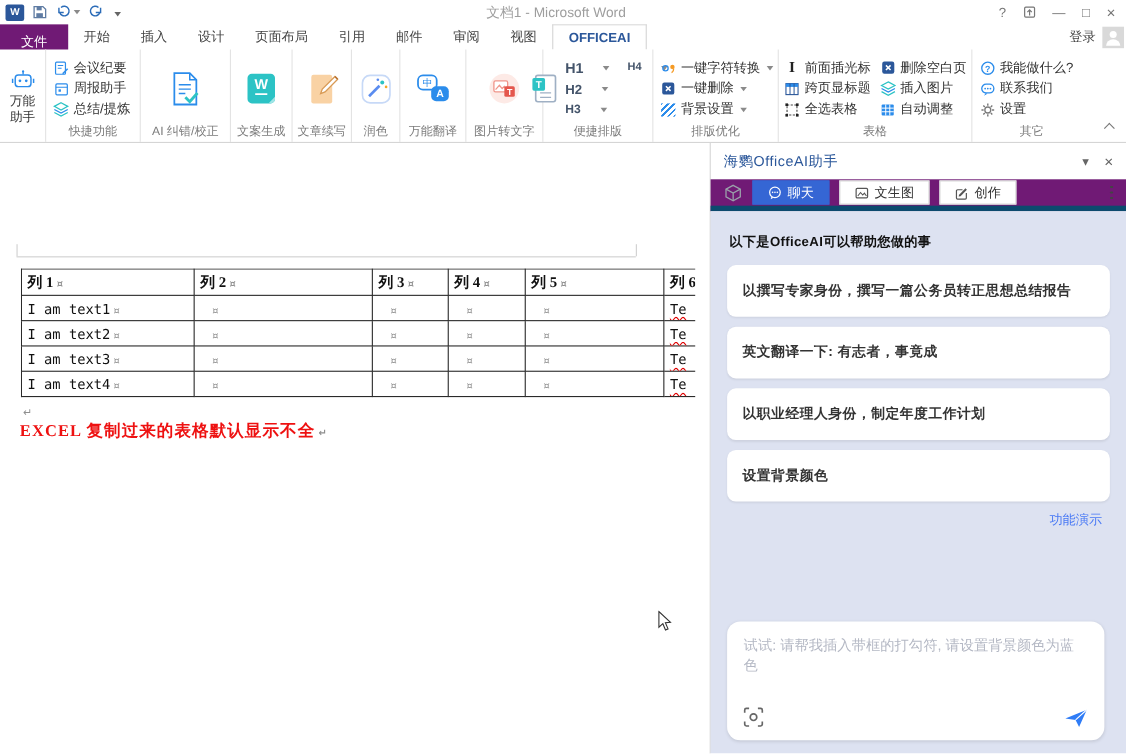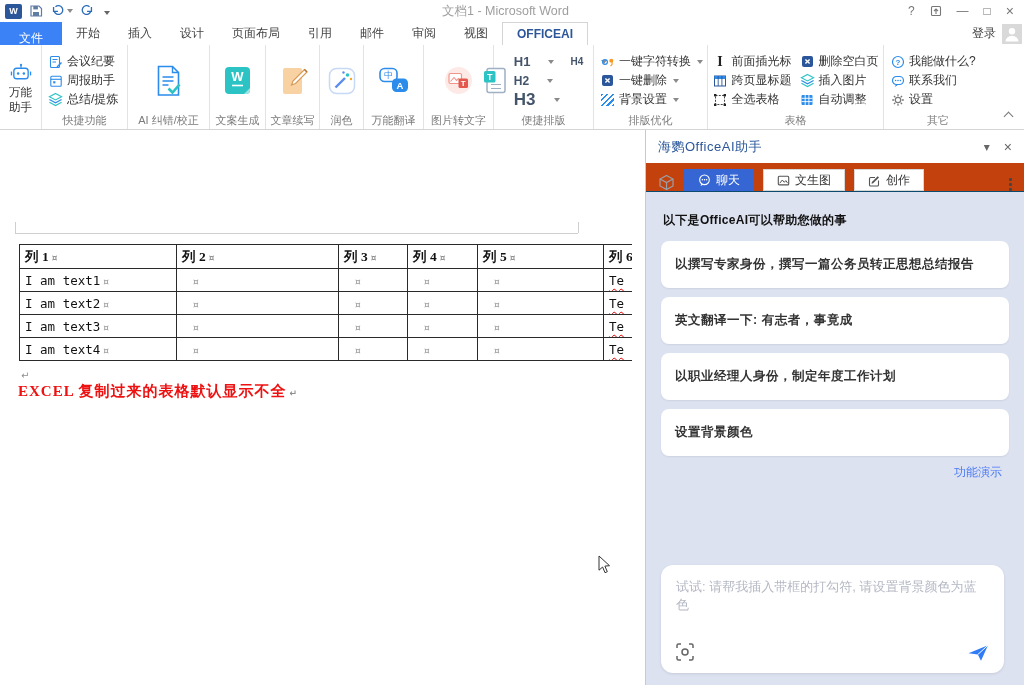--- a/index.html
+++ b/index.html
@@ -9,21 +9,21 @@
 
 .titlebar{height:22px;display:flex;align-items:center;background:#fff;position:relative}
 .qat{display:flex;align-items:center;gap:7px;padding-left:5px;z-index:2}
 .wlogo{width:17px;height:15px;background:#2b579a;border-radius:2px;color:#fff;font-weight:bold;font-size:9px;display:flex;align-items:center;justify-content:center}
 .title{position:absolute;left:0;right:13px;text-align:center;color:#9e9e9e;font-size:12.5px}
 .winctl{margin-left:auto;display:flex;align-items:center;gap:15px;padding-right:10px;color:#767676;z-index:2;font-size:12px}
 .winctl span{cursor:default}
 .crt{display:inline-block;width:0;height:0;border-left:3px solid transparent;border-right:3px solid transparent;border-top:4px solid #8a8a8a;margin-left:2px}
 
 .tabrow{height:23px;display:flex;align-items:stretch;background:#fff}
-.filetab{background:#3b82f6;color:#fff;padding:16px 19px;display:flex;align-items:center;font-size:12px}
+.filetab{background:#701a75;color:#fff;padding:16px 19px;display:flex;align-items:center;font-size:12px}
 .rtab{padding:0 14px;display:flex;align-items:center;color:#444}
 .rtab.active{color:#2b579a;background:#fff;border:1px solid #d5d5d5;border-bottom:none;font-weight:bold}
 .loginarea{margin-left:auto;display:flex;align-items:center;gap:6px;padding-right:2px;color:#444}
 
 .ribbon{height:85px;border-bottom:1px solid #d5d5d5;display:flex;background:#fff;position:relative}
 .grp{border-right:1px solid #e3e3e3;display:flex;flex-direction:column;padding:3px 2px 0;flex:none}
 .gbody{flex:1;display:flex;align-items:center;justify-content:center;gap:4px}
 .gcol{flex:1;display:flex;flex-direction:column;justify-content:center}
 .glabel{height:16px;font-size:11px;color:#7b7b7b;text-align:center;line-height:14px;white-space:nowrap;overflow:hidden}
 .mini{display:flex;align-items:center;gap:4px;height:19px;padding:0 4px;font-size:12px;color:#333;white-space:nowrap;cursor:default}
@@ -46,21 +46,21 @@
 .cm{font-size:9px;color:#8f8f8f;margin-left:3px;font-family:"DejaVu Sans",sans-serif}
 .sp{text-decoration:underline;text-decoration-style:wavy;text-decoration-color:#e00000;text-decoration-thickness:1px;text-underline-offset:3px}
 .pmark{position:absolute;left:21px;top:240px;font-size:10px;color:#8f8f8f}
 .note{position:absolute;left:18px;top:252px;color:#ee1111;font-size:15px;font-weight:bold;font-family:"Liberation Serif","DejaVu Serif",serif;letter-spacing:1px;white-space:nowrap}
 .cursor{position:absolute;left:598px;top:425px}
 
 .panel{flex:1;border-left:1px solid #c9c9c9;display:flex;flex-direction:column;background:#fff}
 .ptitle{height:33px;display:flex;align-items:center;padding:0 12px;flex:none}
 .ptitle .t{font-size:13px;color:#2b579a;letter-spacing:0.5px}
 .pctl{margin-left:auto;display:flex;align-items:center;gap:14px;color:#666;font-size:12px}
-.ptabs{height:29px;background:#c2410c;border-bottom:1px solid #0c4a6e;display:flex;align-items:flex-end;padding:0 12px;gap:9px;flex:none}
+.ptabs{height:29px;background:#701a75;border-bottom:5px solid #0c4a6e;display:flex;align-items:center;padding:0 12px;gap:9px;flex:none}
 .ptab{height:22px;display:flex;align-items:center;gap:5px;padding:0 13px;font-size:12px;background:#fff;border:1px solid #d8d8d8;color:#333;cursor:default}
 .ptab.active{background:#3566d4;border-color:#3566d4;color:#fff}
 .dots{margin-left:auto;display:flex;flex-direction:column;gap:2.5px}
 .dots i{width:2.6px;height:2.6px;border-radius:50%;background:#444}
 .chat{flex:1;background:#dde2f1;position:relative;padding:14px 15px 0;overflow:hidden}
 .greet{font-weight:bold;font-size:12px;color:#111;margin:6px 0 12px 2px;letter-spacing:0.3px}
 .card{background:#fff;border-radius:8px;padding:15px 14px;font-size:12.5px;font-weight:bold;color:#333;margin-bottom:9px;box-shadow:0 1px 2px rgba(0,0,0,.07);letter-spacing:0.5px;white-space:nowrap;overflow:hidden;cursor:default}
 .demo{position:absolute;right:22px;top:272px;color:#4a7af5;font-size:12px;cursor:pointer}
 .inputbox{position:absolute;left:15px;right:20px;bottom:12px;height:108px;background:#fff;border-radius:12px;box-shadow:0 1px 3px rgba(0,0,0,.10);padding:13px 15px}
 .inputbox textarea{width:100%;height:58px;border:none;outline:none;resize:none;font:13px "Liberation Sans",sans-serif;color:#333;background:transparent}
@@ -278,21 +278,21 @@
             <span style="font-size:13px">H1</span>
             <i class="crt"></i>
             <span style="font-size:10px">H4</span>
             <i class="crt"></i>
           </div>
         <div class="hrow">
             <span style="font-size:12px">H2</span>
             <i class="crt"></i>
           </div>
         <div class="hrow">
-            <span style="font-size:17px">H3</span>
+            <span style="font-size:11px">H3</span>
             <i class="crt"></i>
           </div>
       </div>
     </div>
     <div class="glabel">便捷排版</div>
   </div>
 
   <div class="grp" style="width:114px">
     <div class="gcol">
       <div class="mini">

